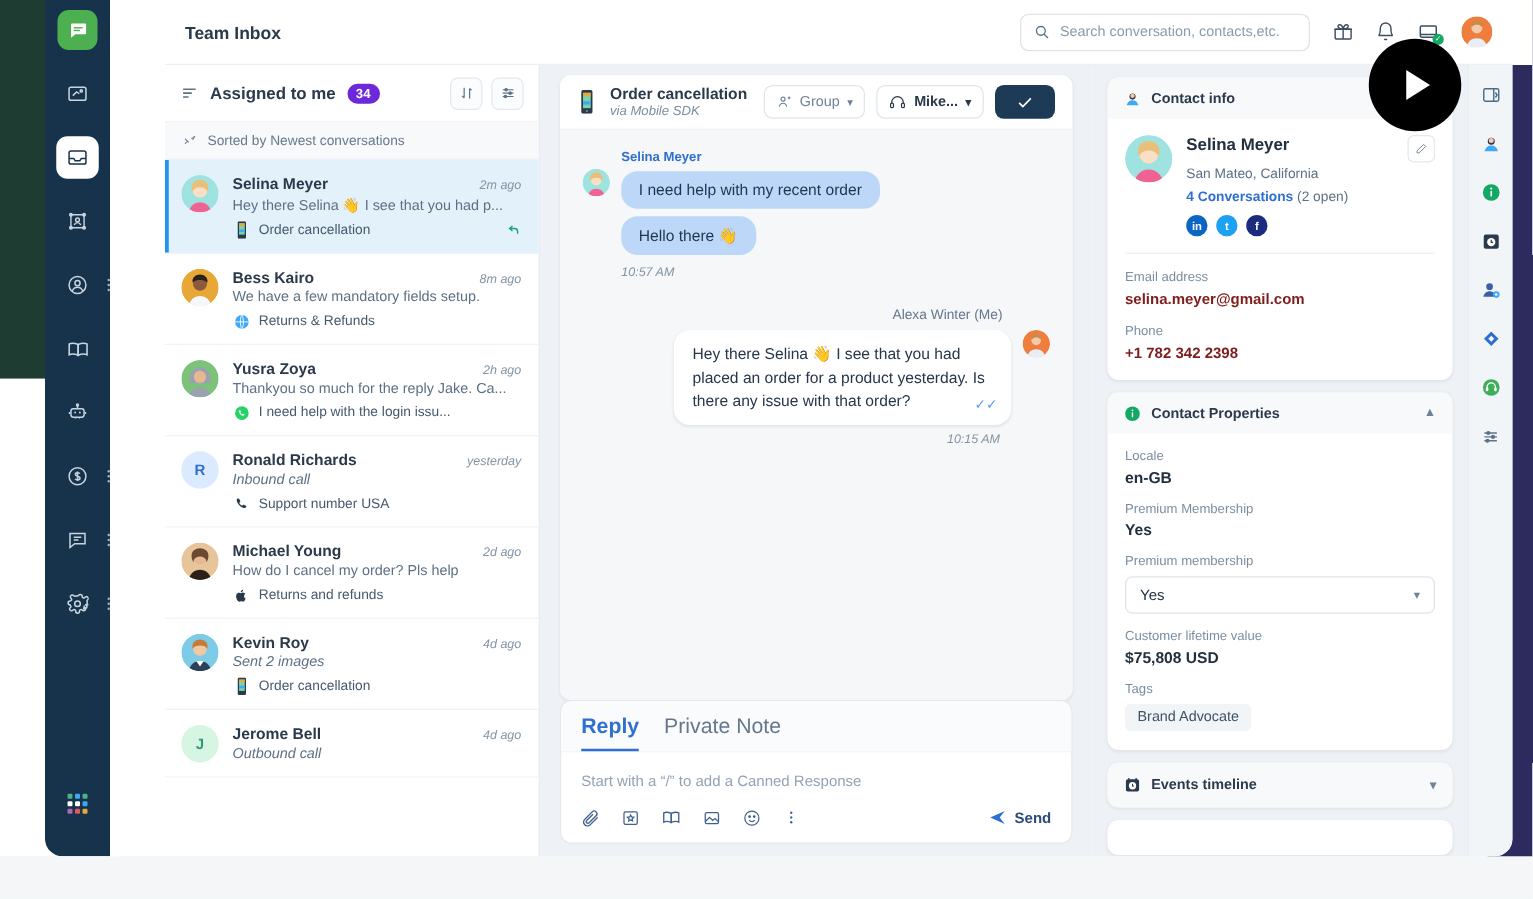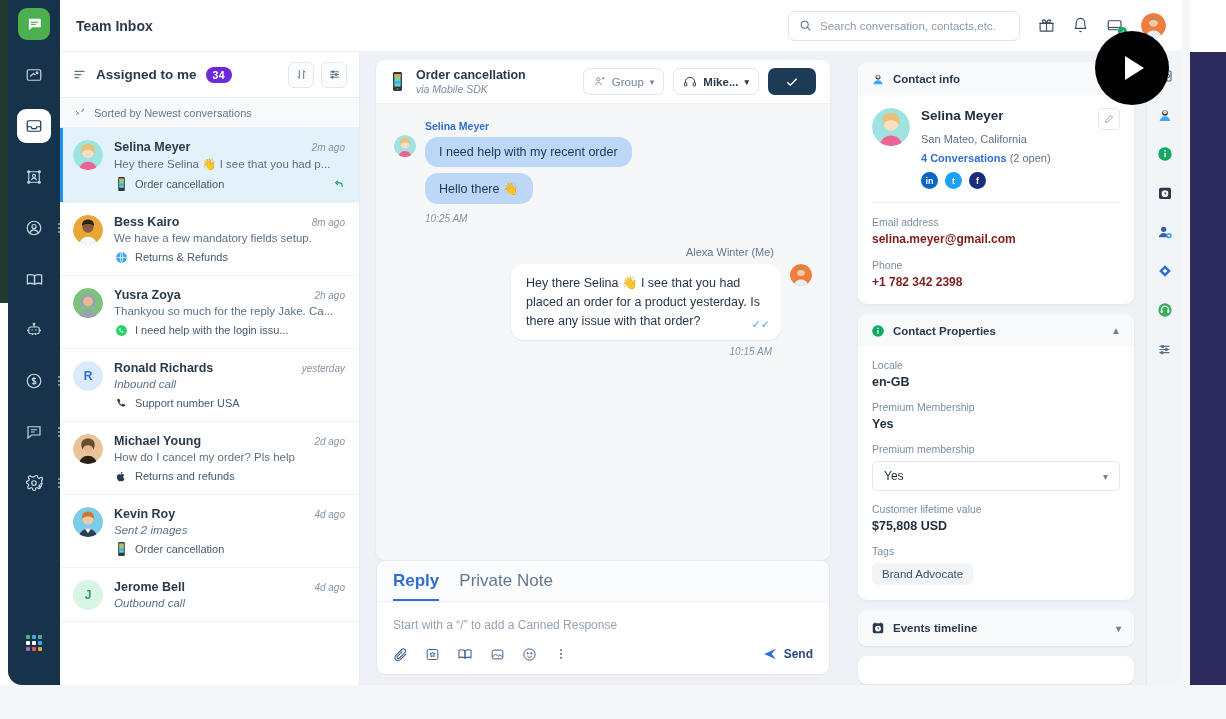--- a/index.html
+++ b/index.html
@@ -12,23 +12,24 @@
   body { position: relative; }
 
   
   .backdrop-green { position:absolute; left:0; top:0; width:60px; height:303px; background:#1e3c32; }
   .backdrop-white { position:absolute; left:0; top:303px; width:96px; height:382px; background:#ffffff; }
   .backdrop-right { position:absolute; right:0; top:0; width:36px; height:685px; background:#2d2a5e; }
   .backdrop-rt2 { position:absolute; right:0; top:0; width:36px; height:52px; background:#ffffff; }
 
   
   .app {
-    position: absolute; left: 8px; top: 0; width: 1174px; height: 685px;
+    position: absolute; left: 36px; top: 0; width: 1174px; height: 685px;
     background: #fff; border-radius: 0 0 14px 14px; overflow: hidden;
     display: flex;
+    gap: 44px;
   }
 
   
   .rail {
     width: 52px; background: #17334b; flex: 0 0 52px;
     display: flex; flex-direction: column; align-items: center;
     padding-top: 8px; position: relative;
   }
   .rail-logo {
     width: 32px; height: 32px; border-radius: 9px; background: #4caf50;
@@ -606,21 +607,21 @@
                     <circle cx="20" cy="20" r="20" fill="#9fe3e0"></circle>
                     <circle cx="20" cy="16" r="8" fill="#fbdfc4"></circle>
                     <path d="M11 13c0-5 4-8 9-8s9 3 9 8c0 3-1 5-1 5s-1-5-8-5-8 5-8 5-1-2-1-5z" fill="#e8c07a"></path>
                     <path d="M8 40c1-7 6-11 12-11s11 4 12 11z" fill="#f06292"></path>
                     </svg>
                 </div>
                 <div>
                   <div class="sender">Selina Meyer</div>
                   <div><span class="bub-in">I need help with my recent order</span></div>
                   <div><span class="bub-in">Hello there 👋</span></div>
-                  <div class="tstamp">10:25 AM</div>
+                  <div class="tstamp">10:57 AM</div>
                 </div>
               </div>
 
               <div class="msg-out">
                 <div class="out-name">Alexa Winter (Me)</div>
                 <div class="out-row">
                   <div class="bub-out">
                     <span>Hey there Selina 👋 I see that you had placed an order for a product yesterday. Is there any issue with that order?</span>
                     <span class="ticks">✓✓</span>
                   </div>

